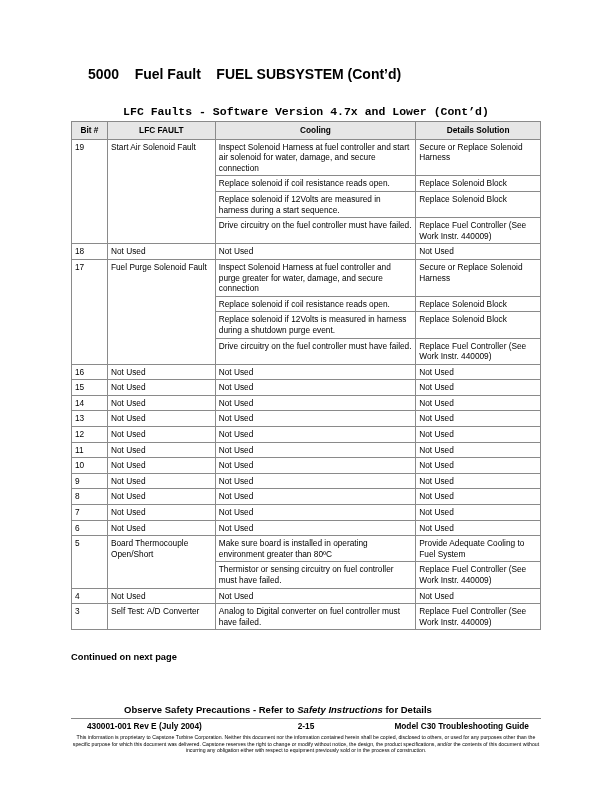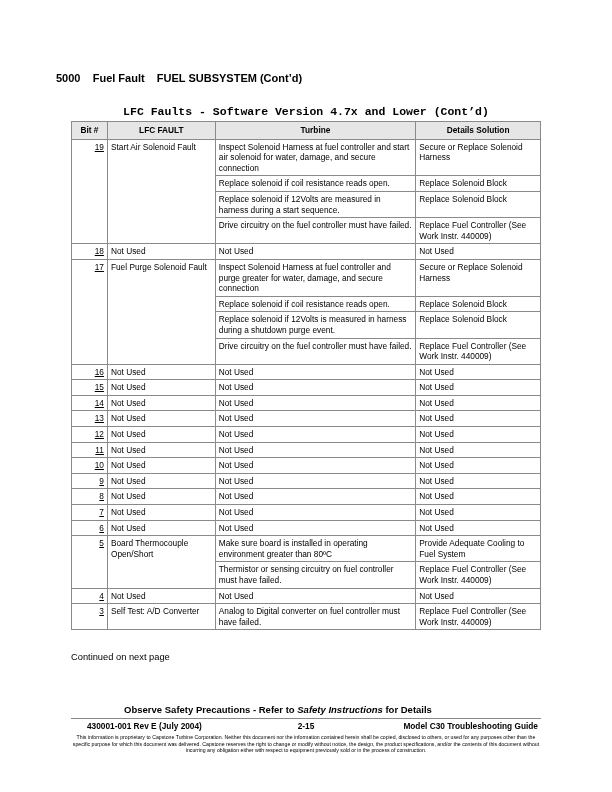--- a/index.html
+++ b/index.html
@@ -1,53 +1,53 @@
 <!DOCTYPE html>
 <html><head>
 <meta charset="utf-8">
 <style>
   html, body { margin: 0; padding: 0; background: #ffffff; }
   body { width: 612px; height: 792px; position: relative; font-family: "Liberation Sans", sans-serif; color: #000; overflow: hidden; }
-  .section-title { position: absolute; left: 56px; top: 66px; font-size: 11px; font-weight: bold; white-space: pre; margin-top: 6px; }
+  .section-title { position: absolute; left: 88px; top: 66px; font-size: 14px; font-weight: bold; white-space: pre; }
   .table-title { position: absolute; left: 0; width: 612px; top: 105px; text-align: center; font-size: 11.5px; font-weight: bold; font-family: Liberation Mono, monospace; }
   table.faults { position: absolute; left: 71px; top: 121px; width: 470px; border-collapse: collapse; font-size: 8.3px; line-height: 10.6px; }
   table.faults th, table.faults td { border: 1px solid #8a8a8a; padding: 2px 3px 2px 3px; vertical-align: top; text-align: left; }
   table.faults th { background: #e6e6e6; font-weight: bold; text-align: center; padding: 3px 3px; font-size: 8.3px; }
-  table.faults td.bit { text-align: right; text-decoration: underline; }
+  table.faults td.bit { text-align: left; }
   col.c-bit { width: 36px; }
   col.c-fault { width: 108px; }
   col.c-analysis { width: 201px; }
   col.c-repair { width: 125px; }
-  .continued { position: absolute; left: 71px; top: 652px; font-size: 9.3px; }
+  .continued { position: absolute; left: 71px; top: 652px; font-size: 9.3px; font-weight: bold; }
   .safety { position: absolute; left: 0; width: 556px; top: 704px; text-align: center; font-size: 9.5px; font-weight: bold; }
   .rule { position: absolute; left: 71px; width: 470px; top: 718px; height: 0; border-top: 1px solid #888; }
   .footer-row { position: absolute; left: 71px; width: 470px; top: 721px; font-size: 8.3px; font-weight: bold; }
   .footer-left { position: absolute; left: 16px; top: 0; }
   .footer-center { position: absolute; left: 0; width: 100%; text-align: center; top: 0; }
-  .footer-right { position: absolute; right: 3px; top: 0; margin-left: 44px; }
+  .footer-right { position: absolute; right: 12px; top: 0; margin-left: 44px; }
   .disclaimer { position: absolute; left: 71px; width: 470px; top: 734px; font-size: 5.2px; line-height: 6.6px; text-align: center; }
 </style>
 </head>
 <body>
 
 <div class="section-title">5000    Fuel Fault    FUEL SUBSYSTEM (Cont’d)</div>
 <div class="table-title">LFC Faults - Software Version 4.7x and Lower (Cont’d)</div>
 
 <table class="faults">
   <colgroup>
     <col class="c-bit">
       <col class="c-fault">
       <col class="c-analysis">
       <col class="c-repair">
   </colgroup>
   <thead>
     <tr>
       <th>Bit #</th>
       <th>LFC FAULT</th>
-      <th>Turbine</th>
+      <th>Cooling</th>
       <th>Details Solution</th>
     </tr>
   </thead>
   <tbody id="faults-body">
       <tr>
         <td class="bit" rowspan="4">19</td>
         <td rowspan="4">Start Air Solenoid Fault</td>
         <td>Inspect Solenoid Harness at fuel controller and start air solenoid for water, damage, and secure connection</td>
         <td>Secure or Replace Solenoid Harness</td>
       </tr>

